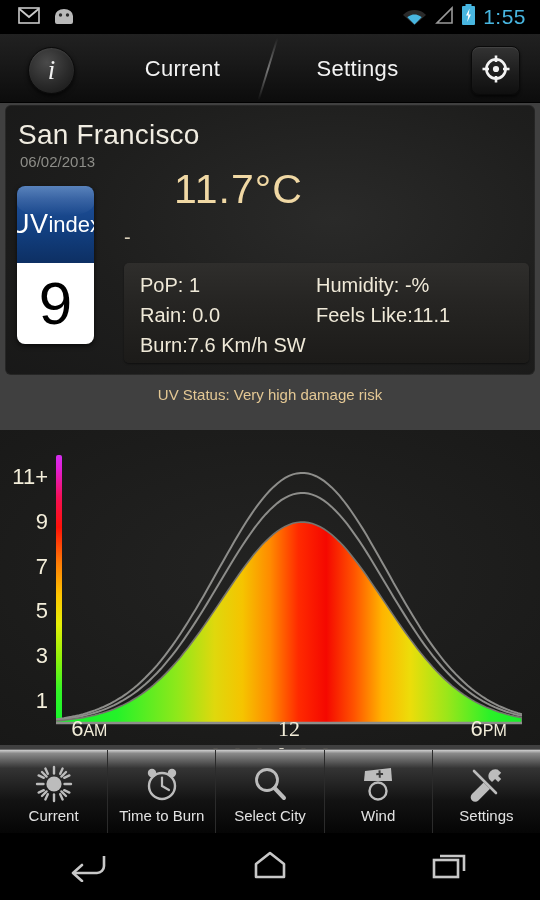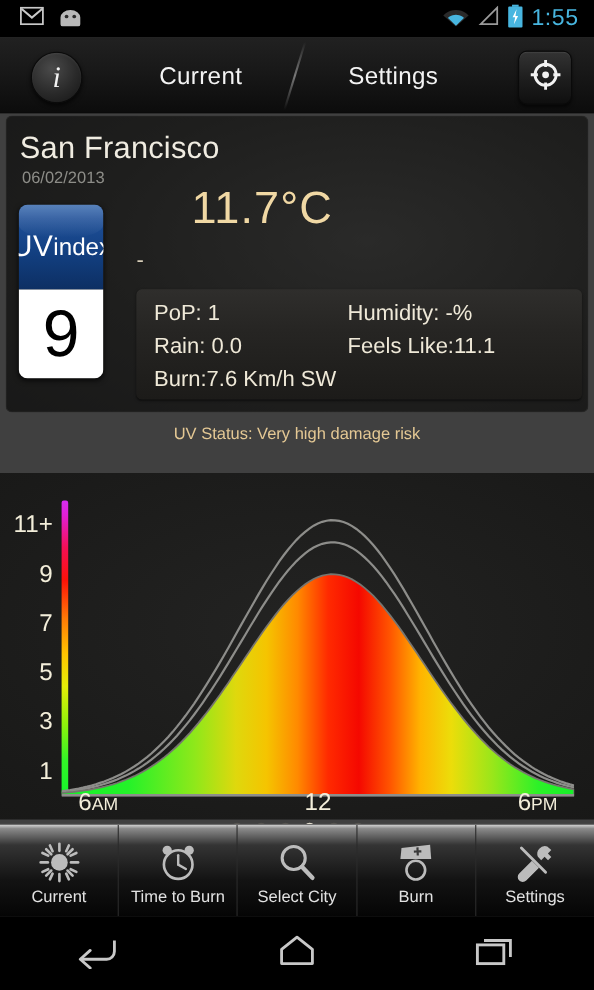--- a/index.html
+++ b/index.html
@@ -309,21 +309,21 @@
         <path id="curveA" fill="none" stroke="#8d8d8a" stroke-width="2" d="M0.0,264.3 L3.9,263.8 L7.8,263.2 L11.6,262.5 L15.5,261.8 L19.4,261.0 L23.3,260.1 L27.2,259.1 L31.1,258.0 L34.9,256.7 L38.8,255.4 L42.7,253.9 L46.6,252.3 L50.5,250.5 L54.4,248.6 L58.3,246.5 L62.1,244.2 L66.0,241.8 L69.9,239.2 L73.8,236.3 L77.7,233.3 L81.6,230.0 L85.4,226.5 L89.3,222.8 L93.2,218.8 L97.1,214.7 L101.0,210.3 L104.9,205.6 L108.7,200.8 L112.6,195.7 L116.5,190.3 L120.4,184.8 L124.3,179.0 L128.1,173.1 L132.0,167.0 L135.9,160.6 L139.8,154.2 L143.7,147.6 L147.6,140.9 L151.5,134.1 L155.3,127.2 L159.2,120.3 L163.1,113.3 L167.0,106.4 L170.9,99.5 L174.8,92.7 L178.6,86.0 L182.5,79.4 L186.4,73.0 L190.3,66.8 L194.2,60.9 L198.0,55.2 L201.9,49.8 L205.8,44.8 L209.7,40.1 L213.6,35.8 L217.5,31.9 L221.4,28.5 L225.2,25.5 L229.1,22.9 L233.0,20.9 L236.9,19.4 L240.8,18.4 L244.7,17.9 L248.5,18.0 L252.4,18.5 L256.3,19.6 L260.2,21.2 L264.1,23.3 L268.0,25.9 L271.8,28.9 L275.7,32.4 L279.6,36.4 L283.5,40.7 L287.4,45.5 L291.3,50.6 L295.1,56.0 L299.0,61.7 L302.9,67.7 L306.8,73.9 L310.7,80.3 L314.5,86.9 L318.4,93.7 L322.3,100.5 L326.2,107.4 L330.1,114.3 L334.0,121.2 L337.8,128.2 L341.7,135.0 L345.6,141.8 L349.5,148.5 L353.4,155.1 L357.3,161.6 L361.2,167.8 L365.0,174.0 L368.9,179.9 L372.8,185.6 L376.7,191.1 L380.6,196.4 L384.5,201.5 L388.3,206.3 L392.2,210.9 L396.1,215.3 L400.0,219.4 L403.9,223.3 L407.8,227.0 L411.6,230.5 L415.5,233.7 L419.4,236.7 L423.3,239.5 L427.2,242.2 L431.0,244.6 L434.9,246.8 L438.8,248.9 L442.7,250.8 L446.6,252.5 L450.5,254.1 L454.3,255.6 L458.2,256.9 L462.1,258.1 L466.0,259.2"></path>
 
         <path id="curveB" fill="none" stroke="#8d8d8a" stroke-width="2" d="M0.0,265.1 L3.9,264.7 L7.8,264.2 L11.6,263.7 L15.5,263.1 L19.4,262.4 L23.3,261.7 L27.2,260.8 L31.1,259.9 L34.9,258.9 L38.8,257.7 L42.7,256.5 L46.6,255.1 L50.5,253.6 L54.4,251.9 L58.3,250.1 L62.1,248.1 L66.0,246.0 L69.9,243.7 L73.8,241.2 L77.7,238.5 L81.6,235.6 L85.4,232.5 L89.3,229.2 L93.2,225.7 L97.1,221.9 L101.0,218.0 L104.9,213.8 L108.7,209.4 L112.6,204.7 L116.5,199.9 L120.4,194.8 L124.3,189.5 L128.1,184.1 L132.0,178.4 L135.9,172.6 L139.8,166.6 L143.7,160.5 L147.6,154.2 L151.5,147.9 L155.3,141.5 L159.2,135.0 L163.1,128.5 L167.0,122.0 L170.9,115.5 L174.8,109.1 L178.6,102.7 L182.5,96.5 L186.4,90.5 L190.3,84.6 L194.2,79.0 L198.0,73.6 L201.9,68.5 L205.8,63.7 L209.7,59.2 L213.6,55.1 L217.5,51.4 L221.4,48.1 L225.2,45.2 L229.1,42.8 L233.0,40.9 L236.9,39.4 L240.8,38.5 L244.7,38.0 L248.5,38.0 L252.4,38.6 L256.3,39.6 L260.2,41.1 L264.1,43.1 L268.0,45.6 L271.8,48.5 L275.7,51.9 L279.6,55.7 L283.5,59.8 L287.4,64.3 L291.3,69.2 L295.1,74.3 L299.0,79.8 L302.9,85.4 L306.8,91.3 L310.7,97.4 L314.5,103.6 L318.4,110.0 L322.3,116.4 L326.2,122.9 L330.1,129.4 L334.0,135.9 L337.8,142.4 L341.7,148.8 L345.6,155.1 L349.5,161.4 L353.4,167.5 L357.3,173.4 L361.2,179.2 L365.0,184.9 L368.9,190.3 L372.8,195.5 L376.7,200.6 L380.6,205.4 L384.5,210.0 L388.3,214.4 L392.2,218.5 L396.1,222.5 L400.0,226.2 L403.9,229.7 L407.8,233.0 L411.6,236.0 L415.5,238.9 L419.4,241.6 L423.3,244.0 L427.2,246.3 L431.0,248.4 L434.9,250.4 L438.8,252.2 L442.7,253.8 L446.6,255.3 L450.5,256.7 L454.3,257.9 L458.2,259.0 L462.1,260.0 L466.0,260.9"></path>
 
         <path id="curveC" fill="url(#uvfill)" stroke="#77756f" stroke-width="1.6" d="M0.0,265.9 L3.9,265.6 L7.8,265.2 L11.6,264.8 L15.5,264.3 L19.4,263.8 L23.3,263.2 L27.2,262.6 L31.1,261.8 L34.9,261.0 L38.8,260.1 L42.7,259.1 L46.6,258.0 L50.5,256.8 L54.4,255.4 L58.3,253.9 L62.1,252.3 L66.0,250.6 L69.9,248.6 L73.8,246.6 L77.7,244.3 L81.6,241.9 L85.4,239.3 L89.3,236.5 L93.2,233.5 L97.1,230.3 L101.0,226.9 L104.9,223.4 L108.7,219.6 L112.6,215.6 L116.5,211.4 L120.4,207.0 L124.3,202.4 L128.1,197.6 L132.0,192.7 L135.9,187.6 L139.8,182.3 L143.7,177.0 L147.6,171.4 L151.5,165.8 L155.3,160.1 L159.2,154.4 L163.1,148.6 L167.0,142.8 L170.9,137.0 L174.8,131.2 L178.6,125.6 L182.5,120.0 L186.4,114.5 L190.3,109.3 L194.2,104.2 L198.0,99.3 L201.9,94.7 L205.8,90.3 L209.7,86.3 L213.6,82.6 L217.5,79.2 L221.4,76.2 L225.2,73.6 L229.1,71.4 L233.0,69.7 L236.9,68.3 L240.8,67.5 L244.7,67.0 L248.5,67.1 L252.4,67.6 L256.3,68.5 L260.2,69.9 L264.1,71.7 L268.0,74.0 L271.8,76.6 L275.7,79.6 L279.6,83.1 L283.5,86.8 L287.4,90.9 L291.3,95.3 L295.1,100.0 L299.0,104.9 L302.9,110.0 L306.8,115.3 L310.7,120.8 L314.5,126.4 L318.4,132.1 L322.3,137.8 L326.2,143.6 L330.1,149.4 L334.0,155.2 L337.8,160.9 L341.7,166.6 L345.6,172.2 L349.5,177.7 L353.4,183.1 L357.3,188.3 L361.2,193.4 L365.0,198.3 L368.9,203.1 L372.8,207.6 L376.7,212.0 L380.6,216.2 L384.5,220.1 L388.3,223.9 L392.2,227.4 L396.1,230.8 L400.0,233.9 L403.9,236.9 L407.8,239.7 L411.6,242.2 L415.5,244.6 L419.4,246.9 L423.3,248.9 L427.2,250.8 L431.0,252.6 L434.9,254.1 L438.8,255.6 L442.7,256.9 L446.6,258.1 L450.5,259.2 L454.3,260.2 L458.2,261.1 L462.1,261.9 L466.0,262.7 L466,268 L0,268 Z"></path>
         <line x1="0" y1="268" x2="466" y2="268" stroke="#8e8e8b" stroke-width="2.4"></line>
       </svg>
     </div>
     <div class="xaxis" id="xaxis">
         <div class="xlbl" style="left: 89.2857px;">6<span class="sm">AM</span></div>
-        <div class="xlbl" style="left: 289px;">12</div>
+        <div class="xlbl" style="left: 289px; font-family: Liberation Serif, serif;">12</div>
         <div class="xlbl" style="left: 488.714px;">6<span class="sm">PM</span></div>
       </div>
     <div class="dots" id="pager">
         <div class="dot"></div>
         <div class="dot"></div>
         <div class="dot"></div>
         <div class="dot on"></div>
         <div class="dot"></div>
         <div class="dot"></div>
       </div>
@@ -381,21 +381,21 @@
     </div>
 
     <div class="tbitem">
       <span class="tbicon">
         <svg width="40" height="40" viewBox="0 0 40 40">
           <path d="M7 7 L33 4 L34 17 L6 17 Z" fill="#bcbcbc"></path>
           <path d="M20.5 6.5 L22.5 6.3 L22.6 9 L25 8.9 L25.1 10.9 L22.7 11 L22.8 13.7 L20.8 13.8 L20.7 11.1 L18.3 11.2 L18.2 9.2 L20.6 9.1 Z" fill="#3a3a3a"></path>
           <circle cx="20" cy="27" r="8.5" fill="none" stroke="#bcbcbc" stroke-width="2.4"></circle>
         </svg>
       </span>
-      <span class="tblabel">Burn</span>
+      <span class="tblabel">Wind</span>
     </div>
 
     <div class="tbitem">
       <span class="tbicon">
         <svg width="40" height="40" viewBox="0 0 40 40">
           <g stroke="#bcbcbc" stroke-width="2.6" fill="none" stroke-linecap="round">
             <line x1="8" y1="7" x2="30" y2="29"></line>
           </g>
           <path d="M6 30 a4.5 4.5 0 1 0 6.4 6.4 L24 24.8 l-6.4-6.4 Z" fill="#bcbcbc"></path>
           <path d="M31.5 5.5 a7 7 0 0 0-8.5 9.4 L26 18 l3.1-3.1 3.1 3.1 3-3 -3.1-3.1 3.1-3.1 Z" fill="#bcbcbc"></path>

